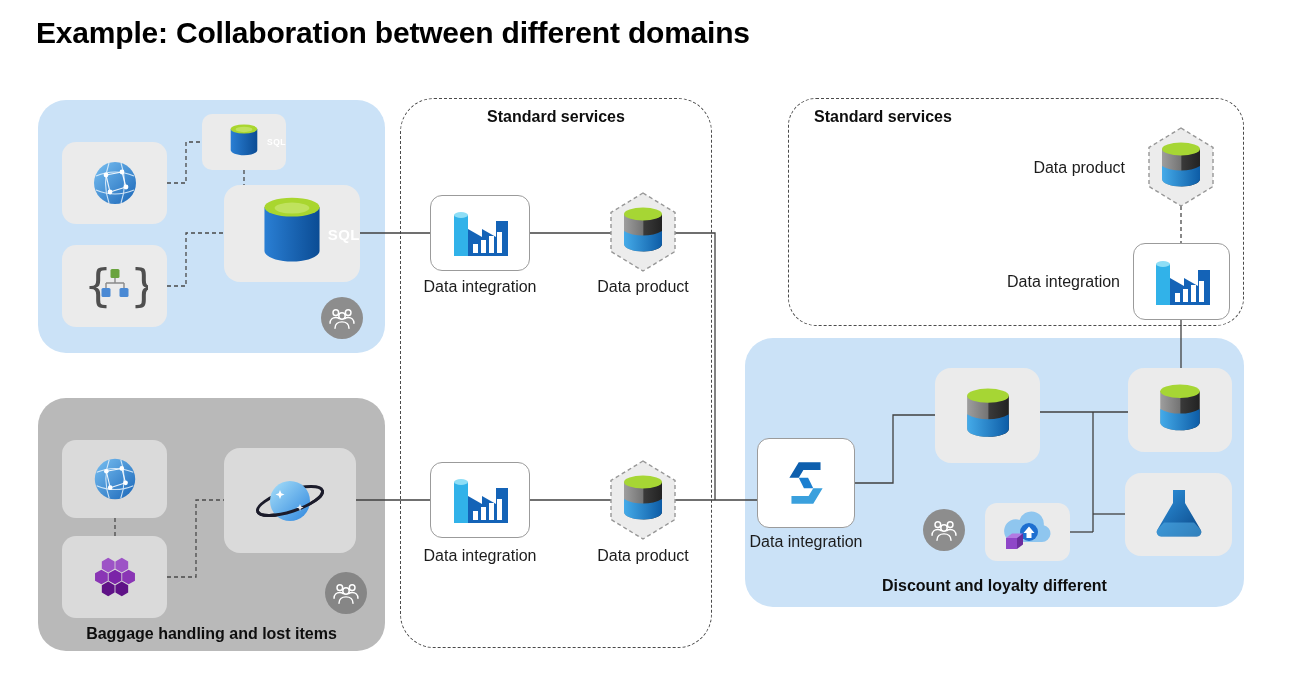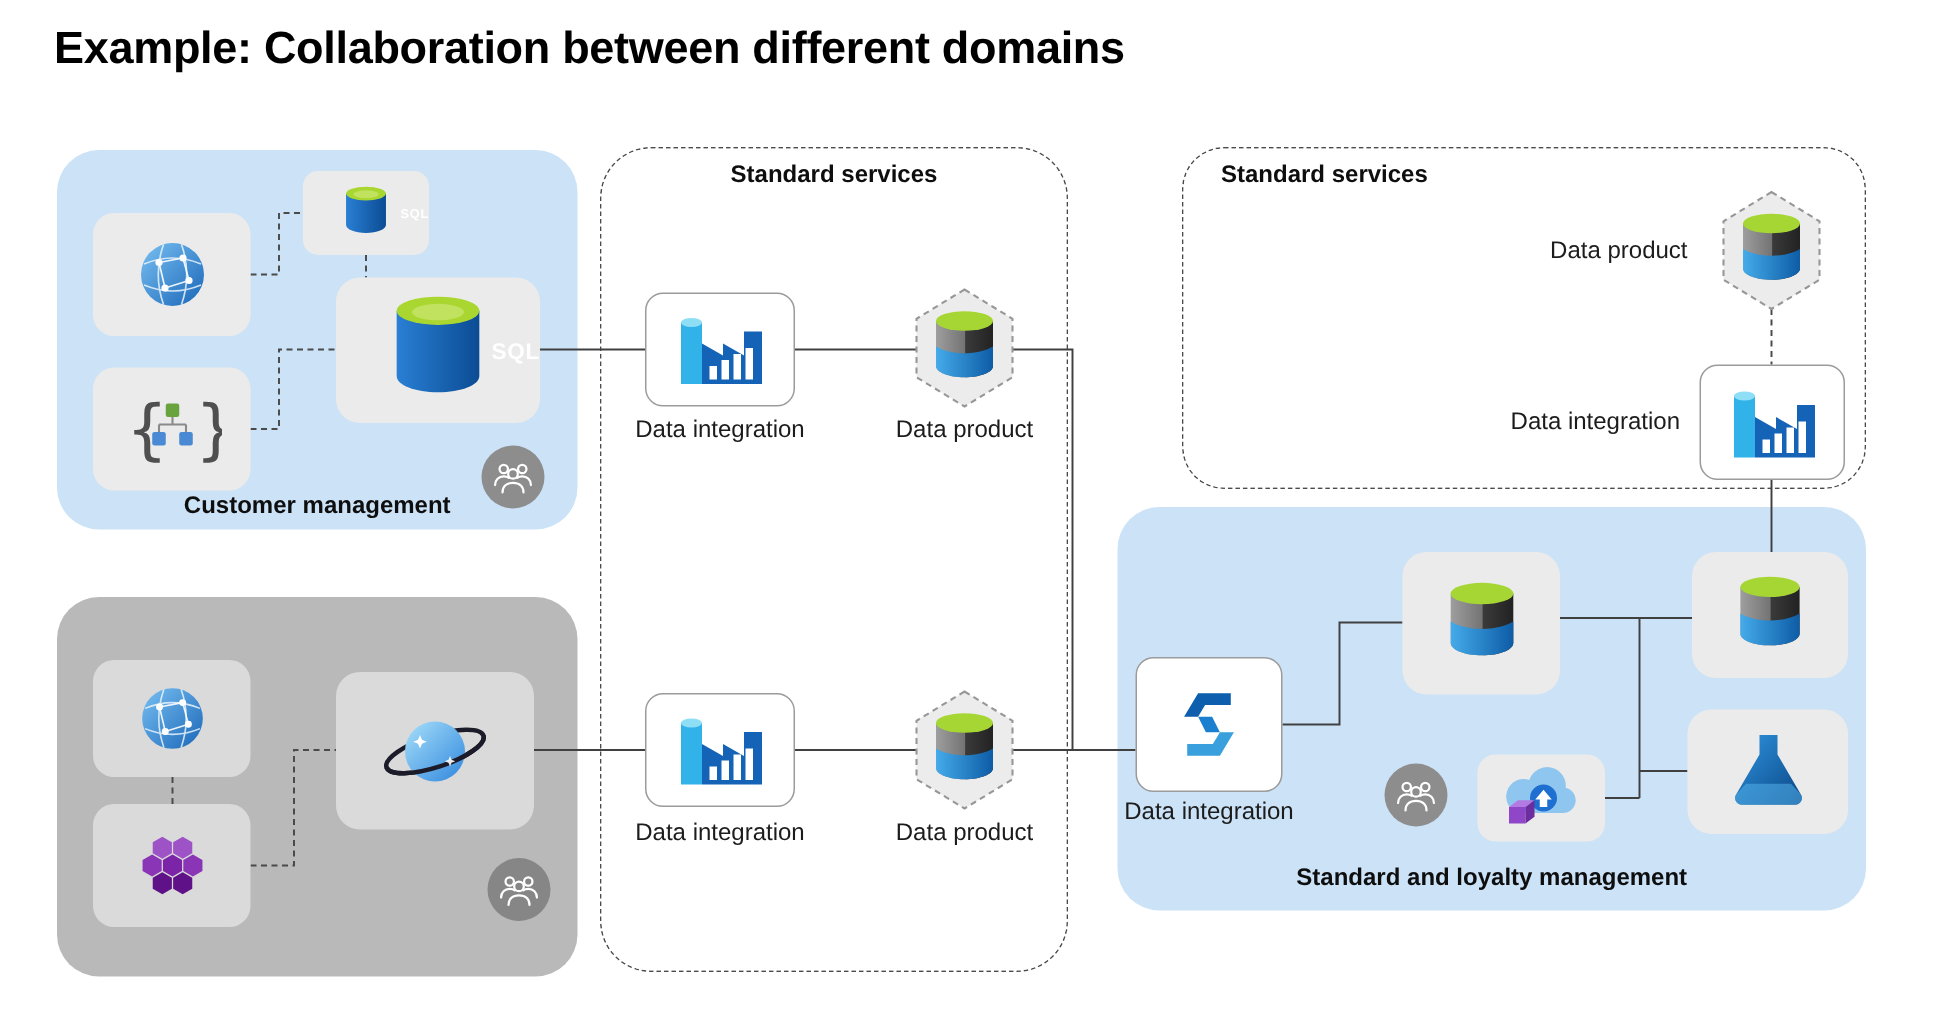--- a/index.html
+++ b/index.html
@@ -151,21 +151,20 @@
       <g fill="none" stroke="#fff" stroke-width="1.8" stroke-linecap="round">
         <circle cx="9.5" cy="8.5" r="3.4"></circle>
           <circle cx="24.5" cy="8.5" r="3.4"></circle>
         <path d="M2.5 21.5 c0-4.3 3-7 7-7 1.6 0 3 .4 4.1 1.2"></path>
         <path d="M31.5 21.5 c0-4.3 -3-7 -7-7 -1.6 0 -3 .4 -4.1 1.2"></path>
         <circle cx="17" cy="12.5" r="3.9"></circle>
         <path d="M8.5 27.5 c0-4.8 3.4-7.8 8.5-7.8 s8.5 3 8.5 7.8"></path>
       </g>
     </svg>
   </div>
-  <div class="lbl b c" style="left:38px;top:328px;width:347px">Customer management</div>
 
   <div class="tile g2" style="left:62px;top:440px;width:105px;height:78px">
     <svg width="52" height="52" viewBox="0 0 54 54">
       <circle cx="27" cy="27" r="21" fill="url(#ggl)"></circle>
       <g stroke="#e8f4fd" stroke-width="1.1" fill="none" opacity="0.85">
         <path d="M8 20 Q27 12 46 20"></path>
           <path d="M8 34 Q27 42 46 34"></path>
         <path d="M21 7 Q14 27 21 47"></path>
           <path d="M33 7 Q40 27 33 47"></path>
       </g>
@@ -215,20 +214,21 @@
       <g fill="none" stroke="#fff" stroke-width="1.8" stroke-linecap="round">
         <circle cx="9.5" cy="8.5" r="3.4"></circle>
           <circle cx="24.5" cy="8.5" r="3.4"></circle>
         <path d="M2.5 21.5 c0-4.3 3-7 7-7 1.6 0 3 .4 4.1 1.2"></path>
         <path d="M31.5 21.5 c0-4.3 -3-7 -7-7 -1.6 0 -3 .4 -4.1 1.2"></path>
         <circle cx="17" cy="12.5" r="3.9"></circle>
         <path d="M8.5 27.5 c0-4.8 3.4-7.8 8.5-7.8 s8.5 3 8.5 7.8"></path>
       </g>
     </svg>
   </div>
+  <div class="lbl b c" style="left:38px;top:624px;width:347px">Baggage handling and lost items</div>
 
   <div class="lbl b c" style="left:406px;top:107px;width:300px">Standard services</div>
 
   <div class="wtile" style="left:430px;top:195px;width:100px;height:76px">
     <svg width="62" height="54" viewBox="0 0 62 54">
       <path d="M5 9 V50 H19 V9 Z" fill="#31b2e9"></path>
       <ellipse cx="12" cy="9" rx="7" ry="3" fill="#8edef6"></ellipse>
       <path d="M19 50 V23 L33 31 V23 L47 31 V15 H59 V50 Z" fill="#1463b7"></path>
       <rect x="24" y="38" width="5" height="9" fill="#fff"></rect>
       <rect x="32" y="34" width="5" height="13" fill="#fff"></rect>
@@ -345,15 +345,15 @@
     </svg>
   </div>
 
   <div class="tile" style="left:1125px;top:473px;width:107px;height:83px;border-radius:16px">
     <svg width="54" height="58" viewBox="0 0 54 58">
       <path d="M21 4 H33 V17 L48.5 43.5 A4.5 4.5 0 0 1 44.6 50.5 H9.4 A4.5 4.5 0 0 1 5.5 43.5 L21 17 Z" fill="url(#glk)"></path>
       <path d="M12 36.5 H42 L48.5 43.5 A4.5 4.5 0 0 1 44.6 50.5 H9.4 A4.5 4.5 0 0 1 5.5 43.5 Z" fill="#54b0ea" opacity="0.55"></path>
     </svg>
   </div>
 
-  <div class="lbl b c" style="left:745px;top:576px;width:499px">Standard and loyalty management</div>
+  <div class="lbl b c" style="left:745px;top:576px;width:499px">Discount and loyalty different</div>
 
 </div>
 
 </body></html>

